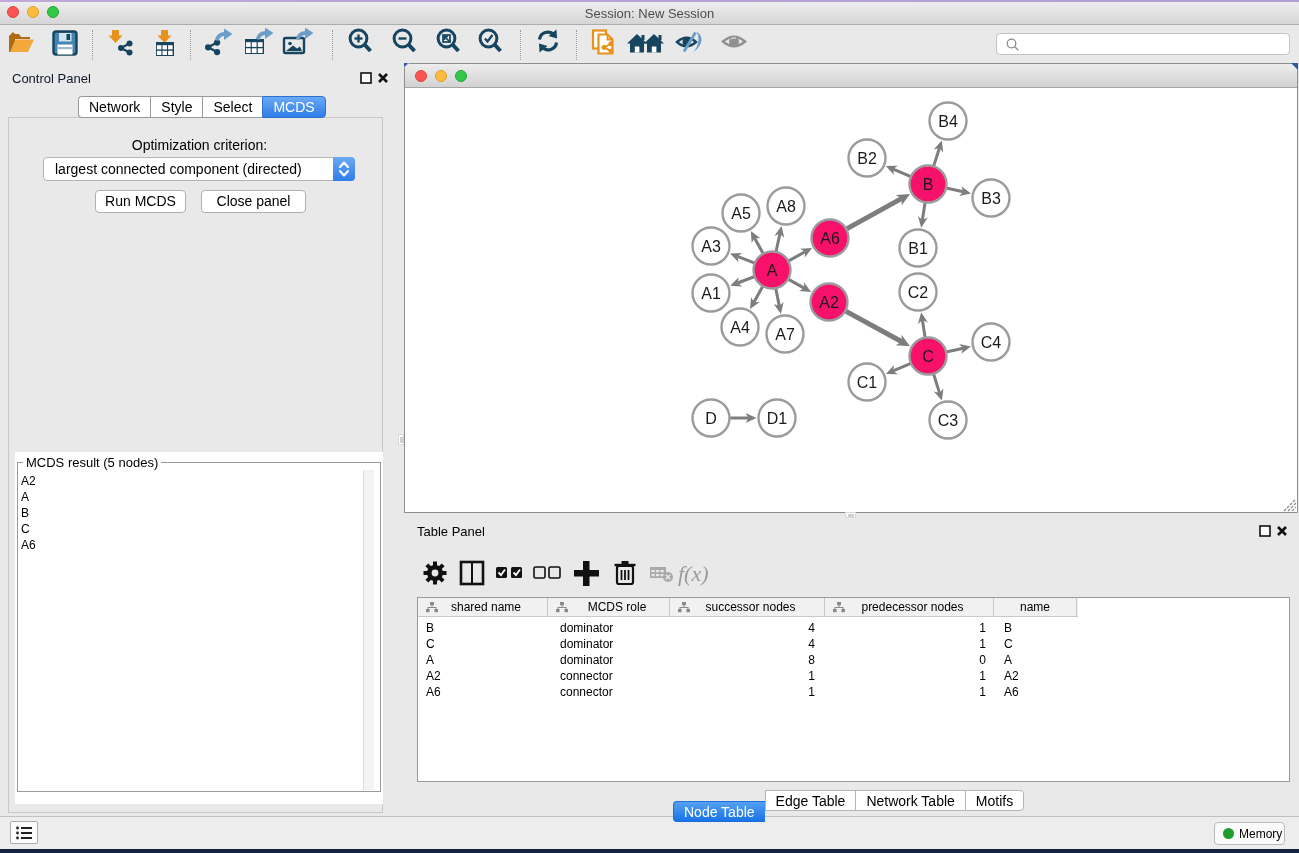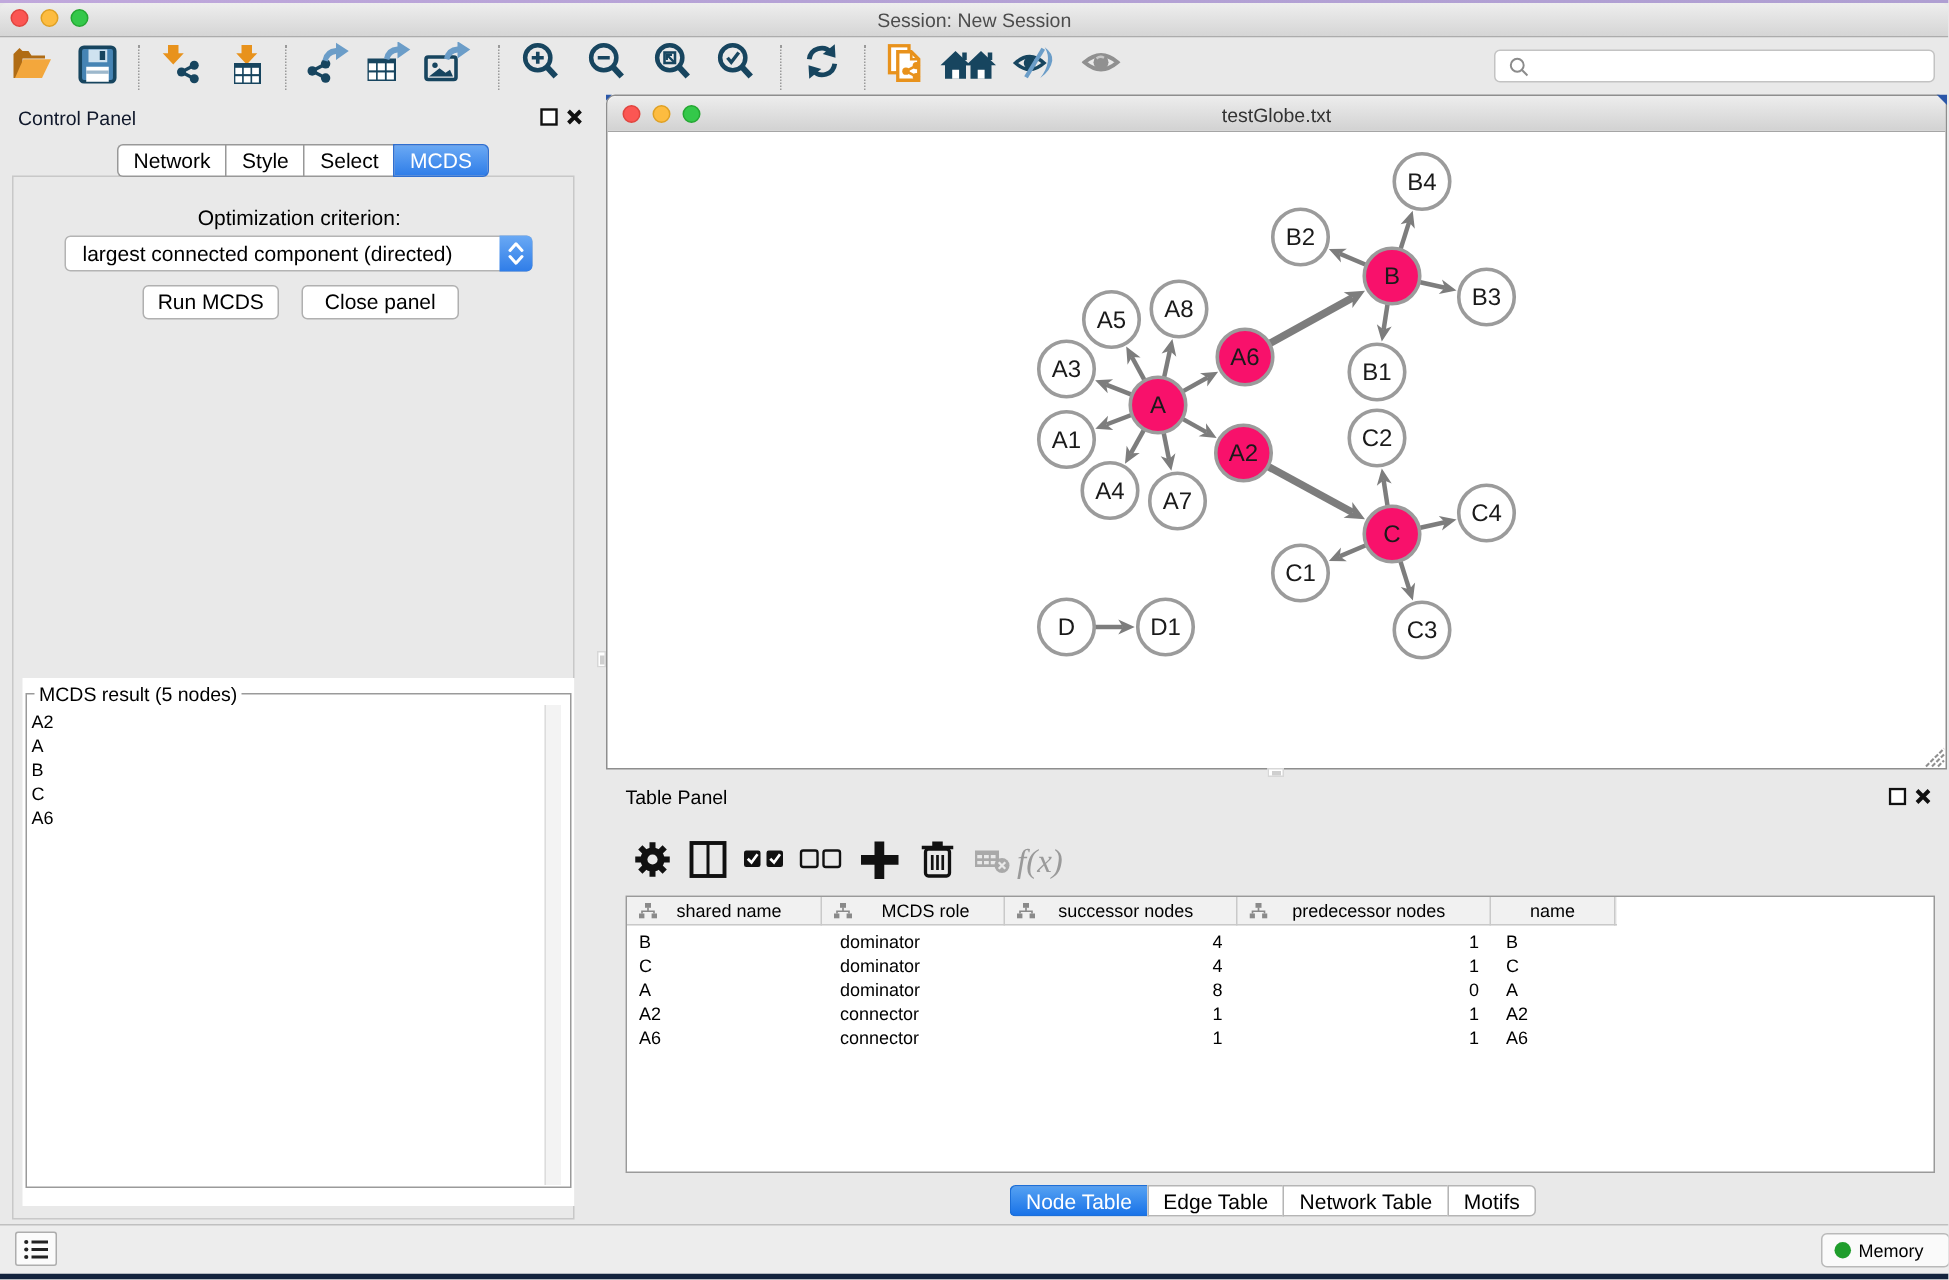--- a/index.html
+++ b/index.html
@@ -45,39 +45,39 @@
 
 #mcds-white { left:15px; top:452px; width:368px; height:352px; background:#fff; }
 #mcds-box { left:17px; top:462px; width:364px; height:330px; border:1px solid #9a9a9a; background:#fff; }
 #mcds-legend { left:23px; top:455px; background:#fff; padding:0 3px; font-size:13px; color:#000; }
 #mcds-list { left:21px; top:473px; font-size:12px; color:#000; line-height:16px; }
 #mcds-scroll { left:363px; top:470px; width:11px; height:320px; background:#f3f3f3; border-left:1px solid #dcdcdc; }
 
 
 #statusbar { left:0; top:816px; width:1299px; height:33px; background:#ededed; border-top:1px solid #c0c0c0; }
 #listbtn { position:absolute; left:10px; top:4px; width:28px; height:23px; background:#fbfbfb; border:1px solid #adadad; border-radius:2px; }
-#membtn { position:absolute; left:1214px; top:5px; width:86px; height:23px; background:#fafafa; border:1px solid #b9b9b9; border-radius:4px; font-size:12px; color:#000; line-height:22px; }
+#membtn { position:absolute; left:1214px; top:5px; width:71px; height:23px; background:#fafafa; border:1px solid #b9b9b9; border-radius:4px; font-size:12px; color:#000; line-height:22px; }
 
 
 #netwin { left:404px; top:63px; width:894px; height:450px; background:#fff; border:1px solid #8e8e8e; border-radius:6px 6px 0 0; }
 #netwin-title { position:absolute; left:0; top:0; width:100%; height:24px; background:linear-gradient(#ededed,#d2d2d2); border-bottom:1px solid #a5a5a5; border-radius:6px 6px 0 0; }
 #netwin-title .title { position:absolute; left:0; right:0; top:5px; text-align:center; font-size:13px; color:#333; }
 
 
 #tp-title { left:417px; top:524px; font-size:13px; color:#000000; }
 #tp-toolbar { left:404px; top:545px; width:895px; height:50px; }
 #tp-table { left:417px; top:597px; width:873px; height:185px; background:#fff; border:1px solid #9a9a9a; }
 .th-row { position:absolute; left:0; top:0; height:19px; background:#f1f1f1; border-bottom:1px solid #c9c9c9; }
 .th-cell { position:absolute; top:0; height:19px; font-size:12px; color:#000; text-align:center; line-height:19px; border-right:1px solid #c9c9c9; }
 .td { position:absolute; font-size:12px; color:#000; }
 
 
 #seg { left:673px; top:790px; height:21px; display:flex; position:absolute; }
 .seg-btn { height:21px; background:#fff; border:1px solid #b5b5b5; border-right:none; font-size:14px; color:#000; display:flex; align-items:center; padding:0 10px; }
-.seg-btn.first { border-radius:4px 0 0 4px; }
+.seg-btn.first { border-radius:4px 0 0 4px;margin-top:11px; }
 .seg-btn.last { border-radius:0 4px 4px 0; border-right:1px solid #b5b5b5; }
 .seg-btn.sel { background:linear-gradient(#55a1f2,#1973e8); color:#fff; border-color:#1c6fd8; }
 </style>
 </head>
 <body>
 <div id="desktop-top" class="abs"></div>
 <div id="desktop-bottom" class="abs"></div>
 
 <div id="titlebar" class="abs">
   <div class="tl red" style="left:7px;top:4px;"></div>
@@ -270,21 +270,20 @@
     </svg>
   </div>
   <div id="membtn"><span style="display:inline-block;width:11px;height:11px;border-radius:50%;background:#1f9d2c;margin:0 5px 0 8px;vertical-align:-1px;"></span>Memory</div>
 </div>
 
 <div id="netwin" class="abs">
   <div id="netwin-title">
     <div class="tl red" style="left:10px;top:6px;"></div>
     <div class="tl yellow" style="left:30px;top:6px;"></div>
     <div class="tl green" style="left:50px;top:6px;"></div>
-    <div class="title">testGlobe.txt</div>
   </div>
   <svg id="graph" width="892" height="421" style="position:absolute;left:0;top:25px;" viewBox="0 0 892 421">
 <line x1="358.2" y1="164.7" x2="349.6" y2="149.0" stroke="#7d7d7d" stroke-width="3"></line>
 <polygon points="345.8,142.0 355.4,149.3 349.6,149.0 346.7,154.1" fill="#7d7d7d"></polygon>
 <line x1="371.0" y1="162.9" x2="374.9" y2="144.8" stroke="#7d7d7d" stroke-width="3"></line>
 <polygon points="376.6,137.0 379.2,148.8 374.9,144.8 369.4,146.7" fill="#7d7d7d"></polygon>
 <line x1="349.8" y1="174.2" x2="332.4" y2="167.4" stroke="#7d7d7d" stroke-width="3"></line>
 <polygon points="325.1,164.5 337.1,163.9 332.4,167.4 333.5,173.2" fill="#7d7d7d"></polygon>
 <line x1="349.7" y1="187.5" x2="332.6" y2="194.0" stroke="#7d7d7d" stroke-width="3"></line>
 <polygon points="325.2,196.8 333.7,188.2 332.6,194.0 337.2,197.6" fill="#7d7d7d"></polygon>

